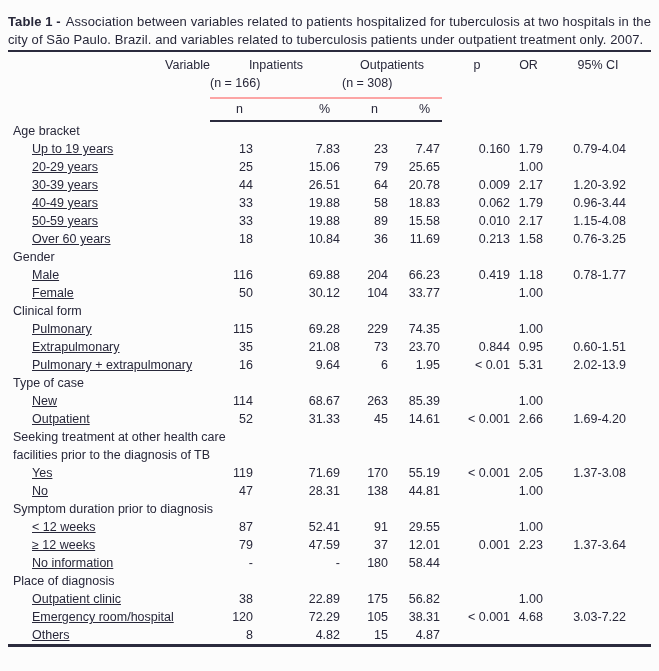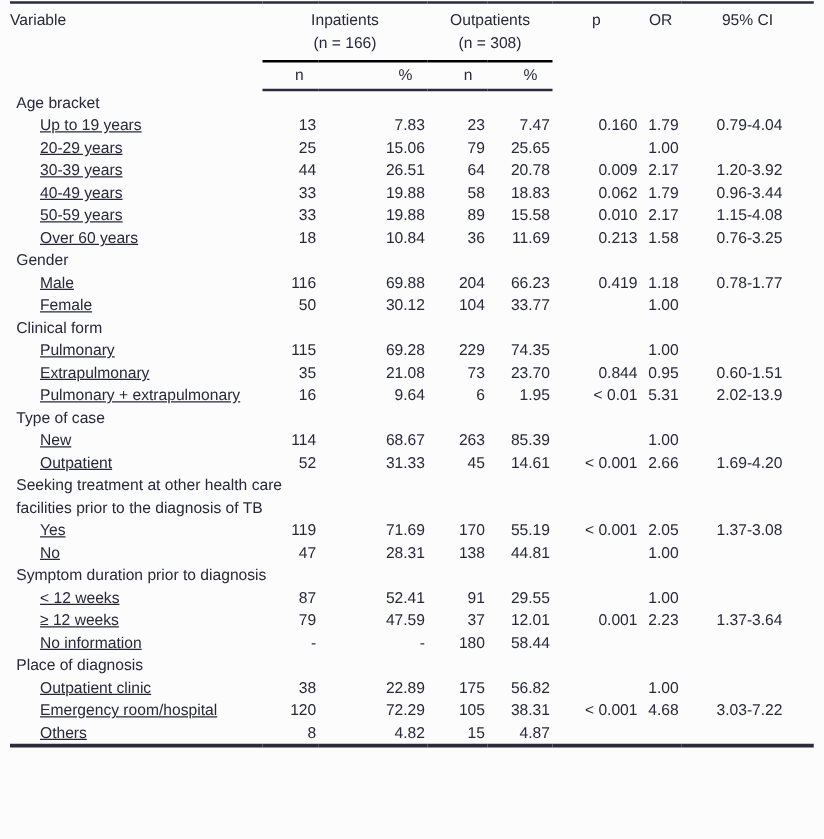--- a/index.html
+++ b/index.html
@@ -39,44 +39,47 @@
   col.c4 { width: 48px; }
   col.c5 { width: 52px; }
   col.c6 { width: 70px; }
   col.c7 { width: 33px; }
   col.c8 { width: 106px; }
 
   th, td { padding: 0; font-weight: normal; }
 
   thead th { line-height: 17px; vertical-align: top; }
   tr.hr1 th { padding-top: 5px; height: 18px; }
-  th.h-var  { text-align: left; }
+  th.h-var  { text-align: right; }
   th.h-group{ text-align: center; }
   th.h-p    { text-align: center; }
   th.h-or   { text-align: center; }
   th.h-ci   { text-align: center; }
-  tr.hr2 th { text-align: center; height: 19px;
-              border-bottom: 2px solid #000000; padding-bottom: 3px; }
+  tr.hr2 th { text-align: left; height: 19px;
+              border-bottom: 2px solid #fca5a5; padding-bottom: 3px; }
   tr.hr3 th { height: 21px; line-height: 21px; text-align: right;
               padding-right: 12px; border-bottom: 2px solid #2b2b3d; }
 
   tbody td { height: 18px; line-height: 18px; }
   td.sec  { padding-left: 5px; margin-top: 26px; }
   td.sec span { display: inline-block; max-width: 240px; line-height: 18px; }
   td.lbl  { padding-left: 24px; white-space: nowrap; text-decoration: underline; }
   tbody tr[data-name="table-row"] td:nth-child(n+2) {
     text-align: right; padding-right: 2px; white-space: nowrap;
   }
   tbody tr[data-name="table-row"] td:nth-child(8) { padding-right: 25px; }
 </style>
 </head>
 <body>
 
 <div class="page" data-name="paper-page">
 
+  <div class="caption" data-name="table-caption">
+    <b data-name="table-caption-label">Table 1 -</b><span data-name="table-caption-text">Association between variables related to patients hospitalized for tuberculosis at two hospitals in the city of São Paulo. Brazil. and variables related to tuberculosis patients under outpatient treatment only. 2007.</span>
+  </div>
 
   <table class="data" data-name="data-table">
     <colgroup>
       <col class="c1">
         <col class="c2">
         <col class="c3">
         <col class="c4">
       <col class="c5">
         <col class="c6">
         <col class="c7">

